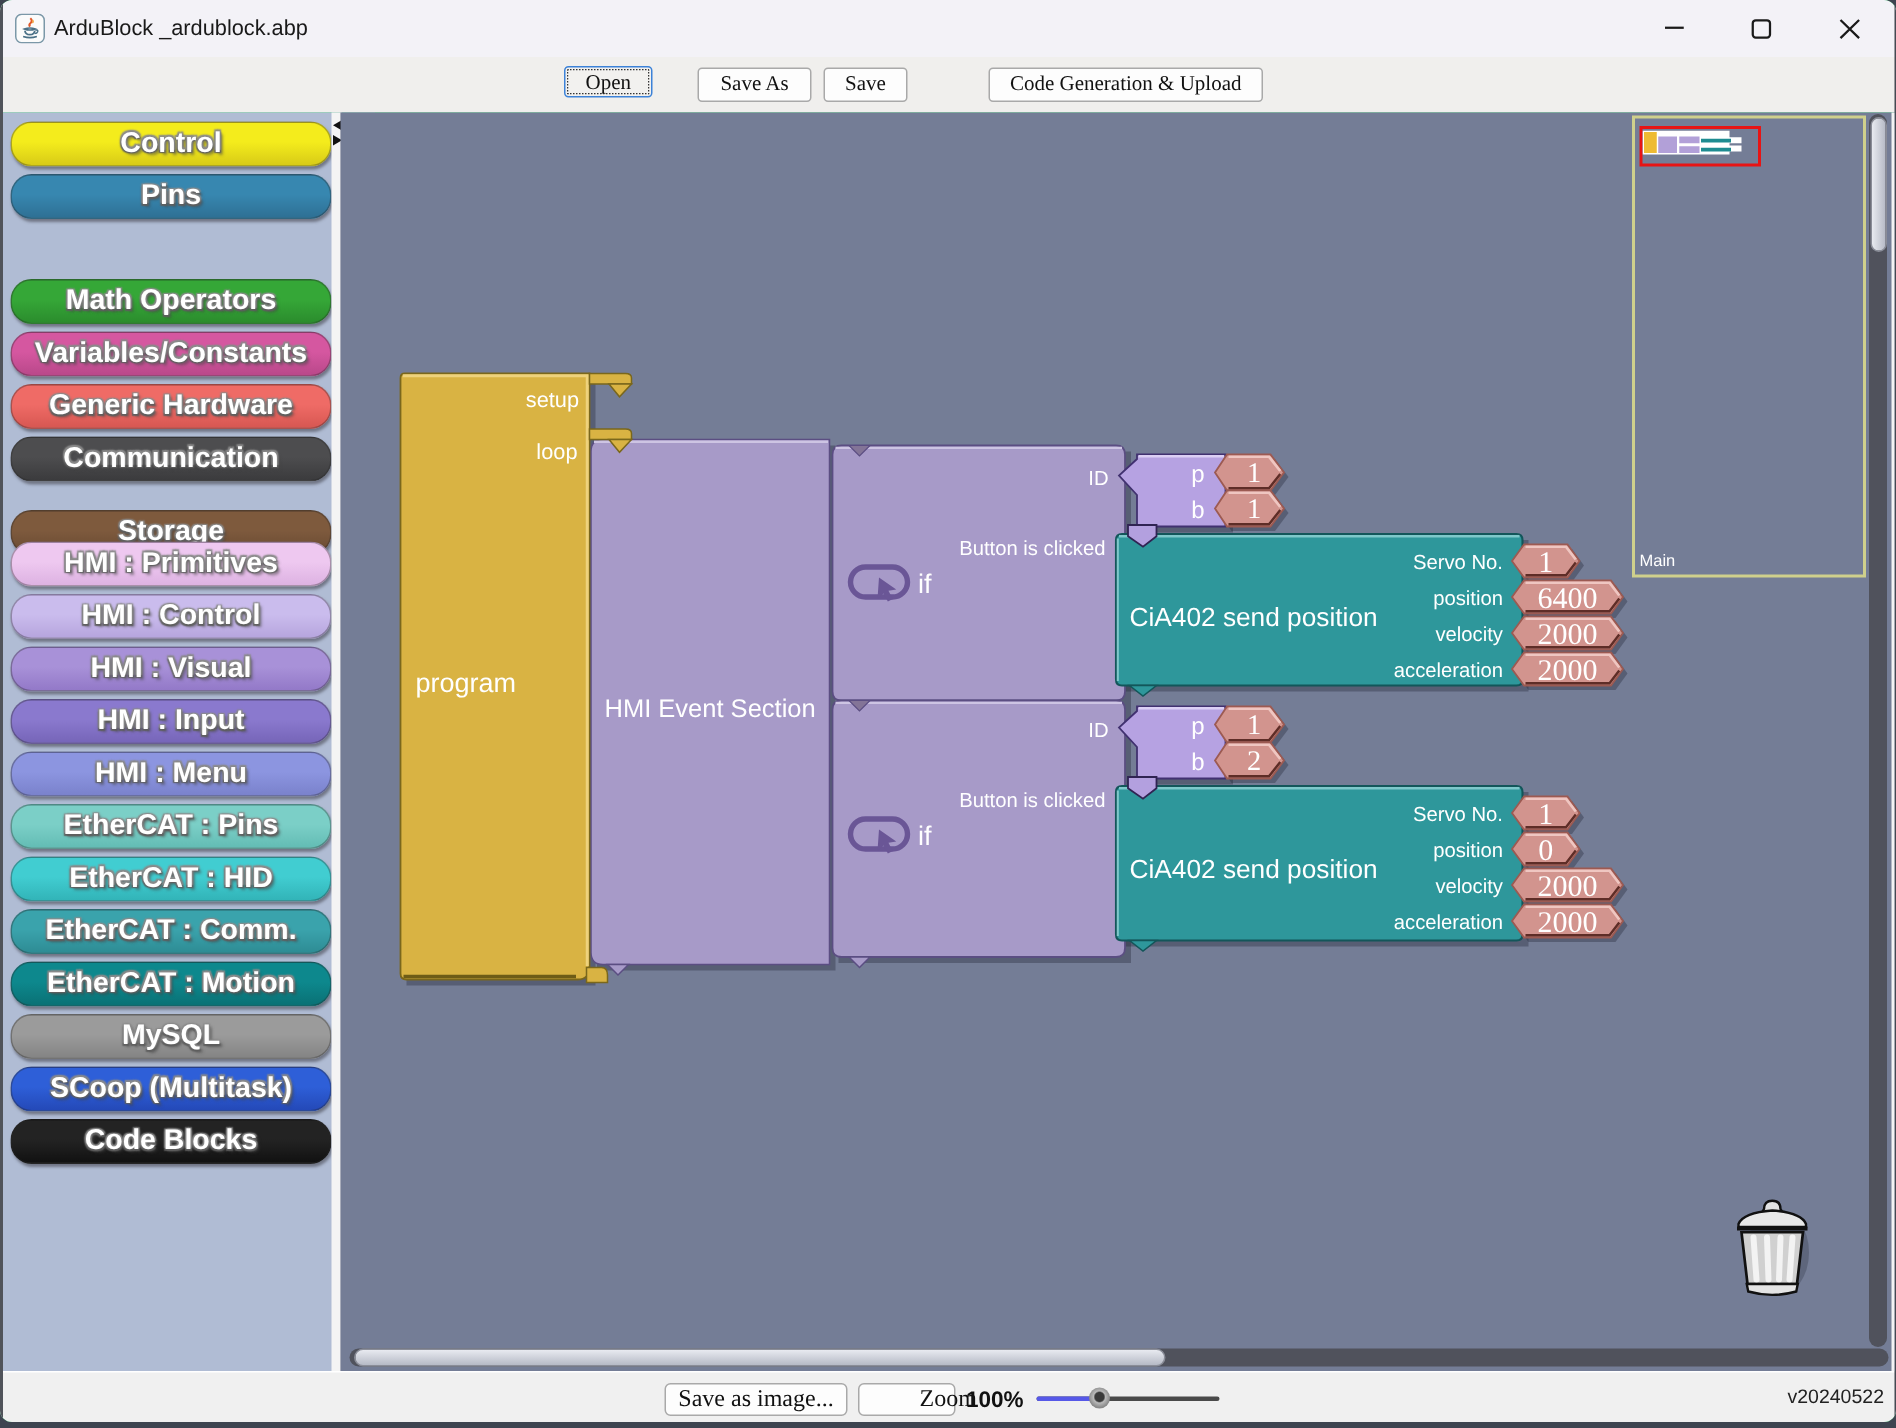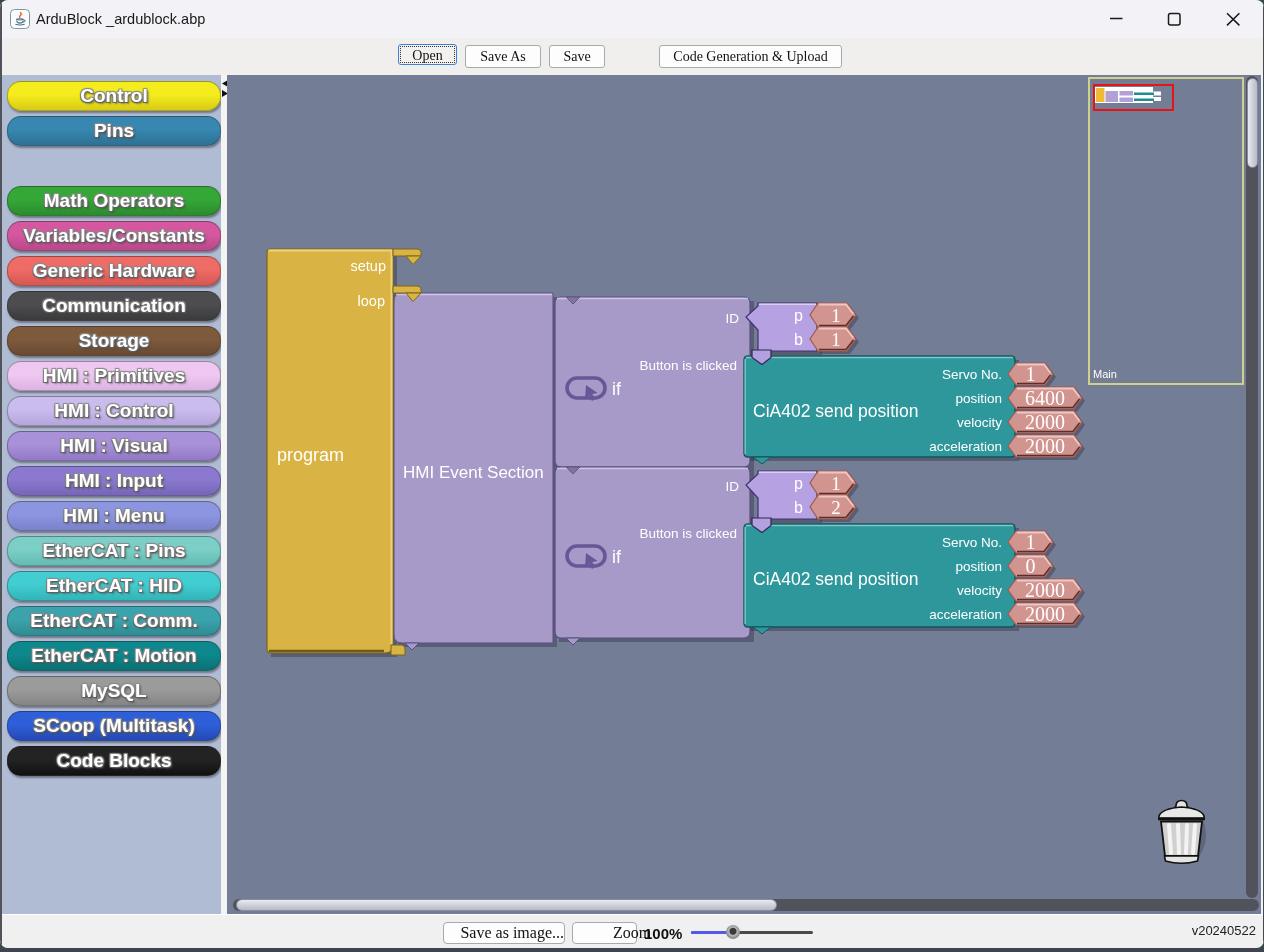--- a/index.html
+++ b/index.html
@@ -32,35 +32,35 @@
       <path d="M5.4 15.3 q4.6 1.5 9.2 0" fill="none" stroke="#4a7086" stroke-width="1.1"></path>
     </svg>
     <div id="title">ArduBlock _ardublock.abp</div>
     <svg width="174" height="38" viewBox="0 0 174 38" style="position:absolute;left:1090px;top:0">
       <line x1="20" y1="18.5" x2="32.5" y2="18.5" stroke="#1a1a1a" stroke-width="1.5"></line>
       <rect x="78.5" y="13.5" width="11.5" height="11.5" rx="2" fill="none" stroke="#1a1a1a" stroke-width="1.5"></rect>
       <path d="M137 13.3 L149.4 25.4 M149.4 13.3 L137 25.4" stroke="#1a1a1a" stroke-width="1.5"></path>
     </svg>
   </div>
   <div id="toolbar">
-    <div class="tbtn" style="left:398px;top:6px;width:59px;height:21px;line-height:21px;border:1.5px solid #3c82d8;background:#f2f1ef;">
+    <div class="tbtn" style="left:376px;top:6px;width:59px;height:21px;line-height:21px;border:1.5px solid #3c82d8;background:#f2f1ef;">
       <div style="position:absolute;left:1px;top:1px;right:1px;bottom:1px;border:1px dotted #333;border-radius:1px;line-height:18px;">Open</div>
     </div>
     <div class="tbtn" style="left:465px;top:7px;width:76px;height:23px;line-height:21px;">Save As</div>
     <div class="tbtn" style="left:549px;top:7px;width:56px;height:23px;line-height:21px;">Save</div>
     <div class="tbtn" style="left:659px;top:7px;width:183px;height:23px;line-height:21px;">Code Generation &amp; Upload</div>
   </div>
   <div id="sidebar">
     <div class="cat" style="top:6px;background:linear-gradient(to bottom, #f4ec1c 0%, #f4ec1c 45%, #d8cb17 100%);border:1px solid rgba(40,40,40,.35);">Control</div>
     <div class="cat" style="top:41px;background:linear-gradient(to bottom, #3787b0 0%, #3787b0 45%, #2e7094 100%);border:1px solid rgba(40,40,40,.35);">Pins</div>
     <div class="cat" style="top:111px;background:linear-gradient(to bottom, #35a737 0%, #35a737 45%, #2b8c2d 100%);border:1px solid rgba(40,40,40,.35);">Math Operators</div>
     <div class="cat" style="top:181px;background:linear-gradient(to bottom, #ef6b66 0%, #ef6b66 45%, #d75752 100%);border:1px solid rgba(40,40,40,.35);">Generic Hardware</div>
     <div class="cat" style="top:146px;background:linear-gradient(to bottom, #d557a0 0%, #d557a0 45%, #b9488a 100%);border:1px solid rgba(40,40,40,.35);">Variables/Constants</div>
     <div class="cat" style="top:216px;background:linear-gradient(to bottom, #4d4d4f 0%, #4d4d4f 45%, #3b3b3d 100%);border:1px solid rgba(40,40,40,.35);">Communication</div>
-    <div class="cat" style="top:251px;background:linear-gradient(to bottom, #7e5a3d 0%, #7e5a3d 45%, #684a31 100%);border:1px solid rgba(40,40,40,.35);">Storage</div>
+    <div class="cat" style="top:265px;background:linear-gradient(to bottom, #7e5a3d 0%, #7e5a3d 45%, #684a31 100%);border:1px solid rgba(40,40,40,.35);">Storage</div>
     <div class="cat" style="top:286px;background:linear-gradient(to bottom, #eec8f0 0%, #eec8f0 45%, #ddb2e2 100%);border:1px solid rgba(40,40,40,.35);">HMI : Primitives</div>
     <div class="cat" style="top:321px;background:linear-gradient(to bottom, #cabced 0%, #cabced 45%, #b6a5dd 100%);border:1px solid rgba(40,40,40,.35);">HMI : Control</div>
     <div class="cat" style="top:356px;background:linear-gradient(to bottom, #a891d8 0%, #a891d8 45%, #9379c8 100%);border:1px solid rgba(40,40,40,.35);">HMI : Visual</div>
     <div class="cat" style="top:391px;background:linear-gradient(to bottom, #8a79ce 0%, #8a79ce 45%, #7665b8 100%);border:1px solid rgba(40,40,40,.35);">HMI : Input</div>
     <div class="cat" style="top:426px;background:linear-gradient(to bottom, #8c95e0 0%, #8c95e0 45%, #7a82cc 100%);border:1px solid rgba(40,40,40,.35);">HMI : Menu</div>
     <div class="cat" style="top:461px;background:linear-gradient(to bottom, #7bcfc7 0%, #7bcfc7 45%, #63bcb4 100%);border:1px solid rgba(40,40,40,.35);">EtherCAT : Pins</div>
     <div class="cat" style="top:496px;background:linear-gradient(to bottom, #41cdd1 0%, #41cdd1 45%, #32b4b8 100%);border:1px solid rgba(40,40,40,.35);">EtherCAT : HID</div>
     <div class="cat" style="top:531px;background:linear-gradient(to bottom, #3aa3ac 0%, #3aa3ac 45%, #2e8c94 100%);border:1px solid rgba(40,40,40,.35);">EtherCAT : Comm.</div>
     <div class="cat" style="top:566px;background:linear-gradient(to bottom, #0d888d 0%, #0d888d 45%, #0a7175 100%);border:1px solid rgba(40,40,40,.35);">EtherCAT : Motion</div>
     <div class="cat" style="top:601px;background:linear-gradient(to bottom, #9b9b9b 0%, #9b9b9b 45%, #848484 100%);border:1px solid rgba(40,40,40,.35);">MySQL</div>
@@ -228,21 +228,21 @@
       <path d="M5 22.5 L9 57 L42 57 L46 22.5 Z" fill="#d0d0d0" stroke="#111" stroke-width="1.8"></path>
       <path d="M13 26 L15 54 M22 26 L23 54 M31 26 L30 54 M39 26 L37 54" stroke="#f3f3f3" stroke-width="4" stroke-linecap="round"></path>
       <path d="M8.5 57 L9.5 62 Q25.5 66.5 41.5 62 L42.5 57 Z" fill="#e4e4e4" stroke="#111" stroke-width="1.6"></path>
     </svg>
     <div style="position:absolute;left:6px;top:824px;width:1026px;height:12px;background:#50525c;border-radius:6px;"></div>
     <div style="position:absolute;left:9px;top:824px;width:541px;height:12px;border-radius:6px;background:linear-gradient(to bottom,#e8eaf0,#b6bac6);border:1px solid #8a8d98;box-sizing:border-box;"></div>
     <div style="position:absolute;left:1019px;top:1px;width:12px;height:822px;background:#50525c;border-radius:6px;"></div>
     <div style="position:absolute;left:1019.5px;top:3px;width:11px;height:90px;border-radius:6px;background:linear-gradient(to right,#e8eaf0,#b6bac6);border:1px solid #8a8d98;box-sizing:border-box;"></div>
   </div>
   <div id="statusbar">
-    <div class="sbtn" style="left:443px;top:7px;width:122px;height:22px;line-height:20px;text-align:right;">Save as image...</div>
+    <div class="sbtn" style="left:443px;top:7px;width:122px;height:22px;line-height:20px;">Save as image...</div>
     <div class="sbtn" style="left:572px;top:7px;width:65px;height:22px;line-height:20px;padding-left:40px;">Zoom</div>
     <div style="position:absolute;left:644px;top:8px;height:22px;line-height:22px;font-size:15px;font-weight:bold;color:#111;">100%</div>
     <div style="position:absolute;left:691px;top:16px;width:122px;height:3px;background:#4a4a4a;border-radius:2px;"></div>
     <div style="position:absolute;left:691px;top:16px;width:37px;height:3px;background:#5658e8;border-radius:2px;"></div>
     <div style="position:absolute;left:726px;top:10px;width:14px;height:14px;border-radius:50%;background:radial-gradient(circle at 50% 45%, #3a3a3a 0 3px, #b9b9b9 4px, #8a8a8a 7px);"></div>
     <div style="position:absolute;right:8px;top:8px;font-size:13px;color:#222;">v20240522</div>
   </div>
   <div style="position:absolute;left:0;top:0;width:2px;height:948px;background:#50535a;"></div>
   <div style="position:absolute;left:1263px;top:0;width:1px;height:948px;background:#454952;"></div>
   <div style="position:absolute;left:1261px;top:75px;width:2px;height:839px;background:#f4f4f4;"></div>

